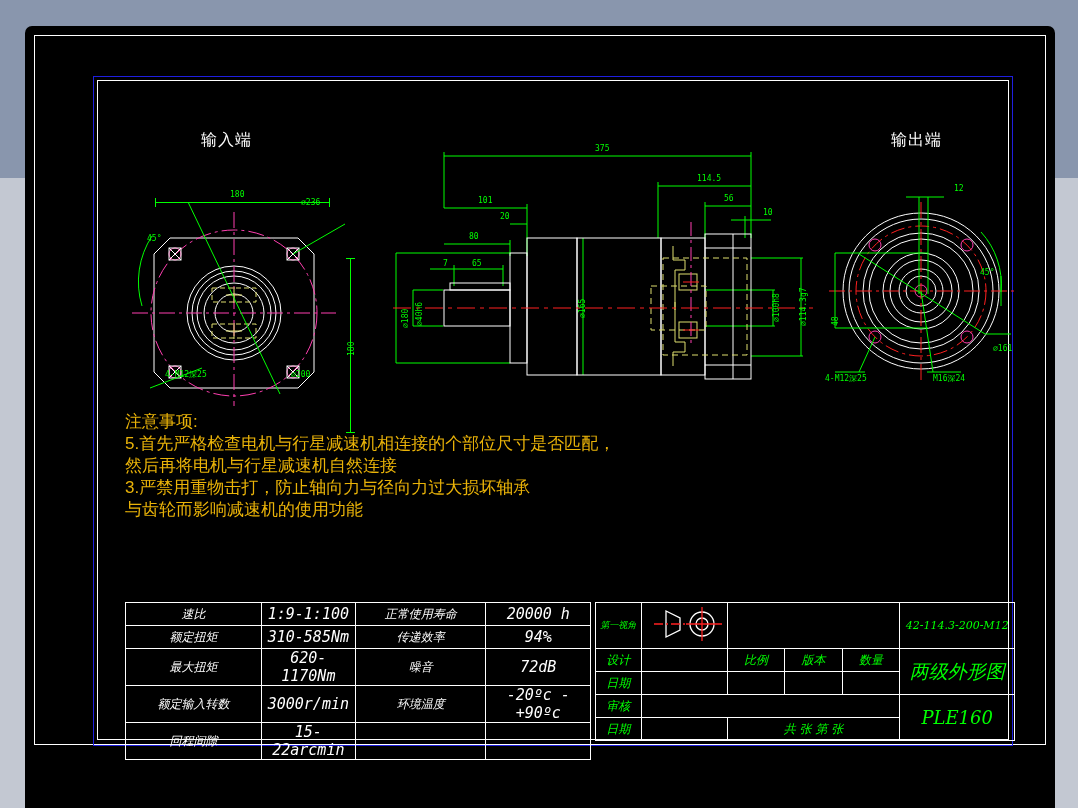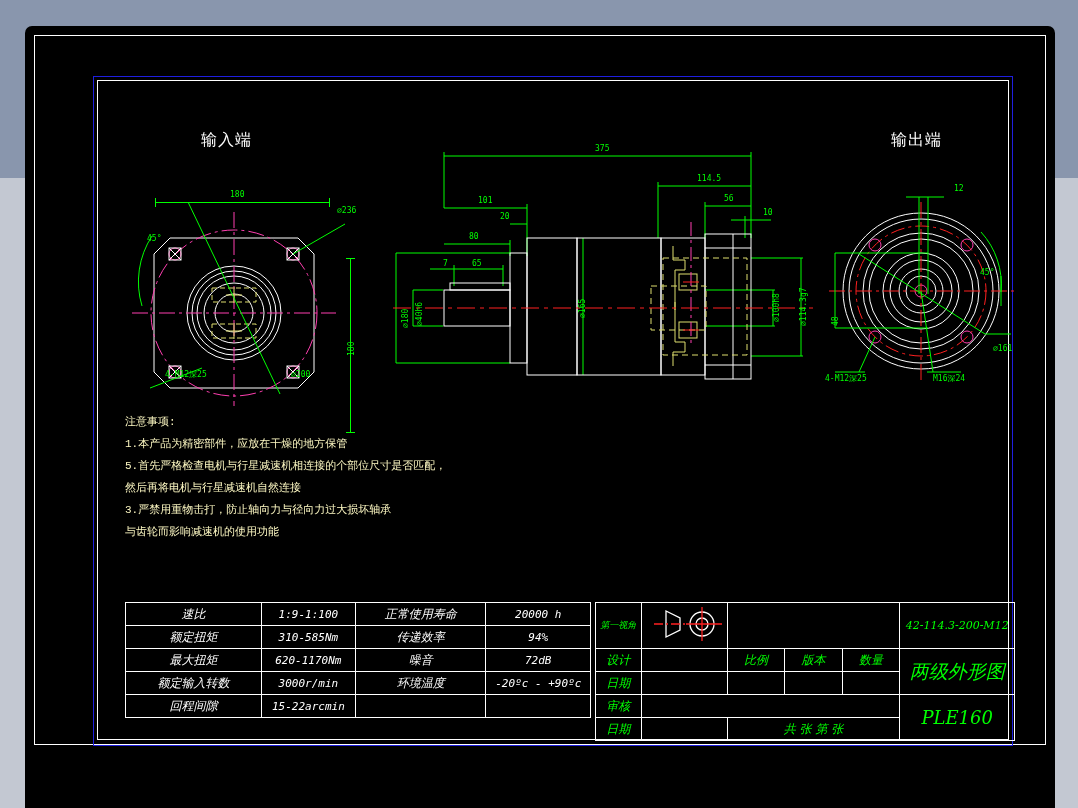--- a/index.html
+++ b/index.html
@@ -44,38 +44,38 @@
   .dim{
     color:#00ff00;font-size:8px;line-height:9px;white-space:nowrap;
     font-family:"DejaVu Sans Mono", monospace;
   }
   .dim-v{
     color:#00ff00;font-size:8px;white-space:nowrap;
     font-family:"DejaVu Sans Mono", monospace;
     transform-origin:0 0;transform:rotate(-90deg);
   }
   .note{
-    color:#fef9c3;font-size:11px;line-height:22px;white-space:nowrap;
-    font-family:Liberation Mono, monospace;
+    color:#eab308;font-size:17px;line-height:22px;white-space:nowrap;
+    font-family:Liberation Sans, sans-serif;
   }
 
   
   .ln{position:absolute;background:#00ff00;}
   .lnh{height:1px;}
   .lnv{width:1px;}
 
   
   table{border-collapse:collapse;position:absolute;font-style:italic;}
   .spec-tbl{left:100px;top:576px;width:466px;}
   .spec-tbl td{
     border:1px solid #ffffff;color:#ffffff;text-align:center;
     font-size:12px;height:22px;padding:0 2px;
     font-family:"DejaVu Sans", sans-serif;
   }
-  .spec-tbl td.val{font-family:"DejaVu Sans Mono", monospace;font-size:11px;}
+  .spec-tbl td.val{font-family:"DejaVu Sans Mono", monospace;font-size:15px;}
   .spec-tbl col.c1{width:130px;}
   .spec-tbl col.c2{width:90px;}
   .spec-tbl col.c3{width:125px;}
   .spec-tbl col.c4{width:100px;}
 
   .title-tbl{left:570px;top:576px;width:420px;}
   .title-tbl td{
     border:1px solid #ffffff;color:#00ff00;text-align:center;
     font-size:12px;height:22px;padding:0 2px;
     font-family:"DejaVu Sans", sans-serif;
@@ -165,21 +165,21 @@
     <div class="ln lnh abs" style="left:130px;top:176px;width:175px;"></div>
     <div class="ln lnv abs" style="left:130px;top:172px;height:9px;"></div>
     <div class="ln lnv abs" style="left:304px;top:172px;height:9px;"></div>
     <div class="abs dim" style="left:205px;top:164px;">180</div>
 
     <div class="ln lnv abs" style="left:325px;top:232px;height:175px;"></div>
     <div class="ln lnh abs" style="left:321px;top:232px;width:9px;"></div>
     <div class="ln lnh abs" style="left:321px;top:406px;width:9px;"></div>
     <div class="abs dim-v" style="left:322px;top:330px;">180</div>
 
-    <div class="abs dim" style="left:276px;top:180px;margin-left:36px;">⌀236</div>
+    <div class="abs dim" style="left:276px;top:172px;">⌀236</div>
     <div class="abs dim" style="left:266px;top:344px;">⌀200</div>
     <div class="abs dim" style="left:140px;top:344px;">4-M12深25</div>
     <div class="abs dim" style="left:122px;top:208px;">45°</div>
 
     <svg class="abs" style="left:368px;top:112px;" width="420" height="275">
 
       <g stroke="#00ff00" stroke-width="1" fill="none">
         <line x1="51" y1="18" x2="358" y2="18"></line>
         <line x1="51" y1="14" x2="51" y2="70"></line>
         <line x1="358" y1="14" x2="358" y2="100"></line>
@@ -331,21 +331,20 @@
 
     <div class="abs dim" style="left:893px;top:158px;margin-left:36px;">12</div>
     <div class="abs dim-v" style="left:806px;top:300px;">48</div>
     <div class="abs dim" style="left:955px;top:242px;">45°</div>
     <div class="abs dim" style="left:968px;top:318px;">⌀161</div>
     <div class="abs dim" style="left:800px;top:348px;">4-M12深25</div>
     <div class="abs dim" style="left:908px;top:348px;">M16深24</div>
 
     <div class="abs" style="left:100px;top:385px;">
       <div class="note">注意事项:</div>
-      <div class="note">1.本产品为精密部件，应放在干燥的地方保管</div>
       <div class="note">5.首先严格检查电机与行星减速机相连接的个部位尺寸是否匹配，</div>
       <div class="note">然后再将电机与行星减速机自然连接</div>
       <div class="note">3.严禁用重物击打，防止轴向力与径向力过大损坏轴承</div>
       <div class="note">与齿轮而影响减速机的使用功能</div>
     </div>
 
     <table class="spec-tbl">
       <colgroup>
           <col class="c1">
           <col class="c2">

